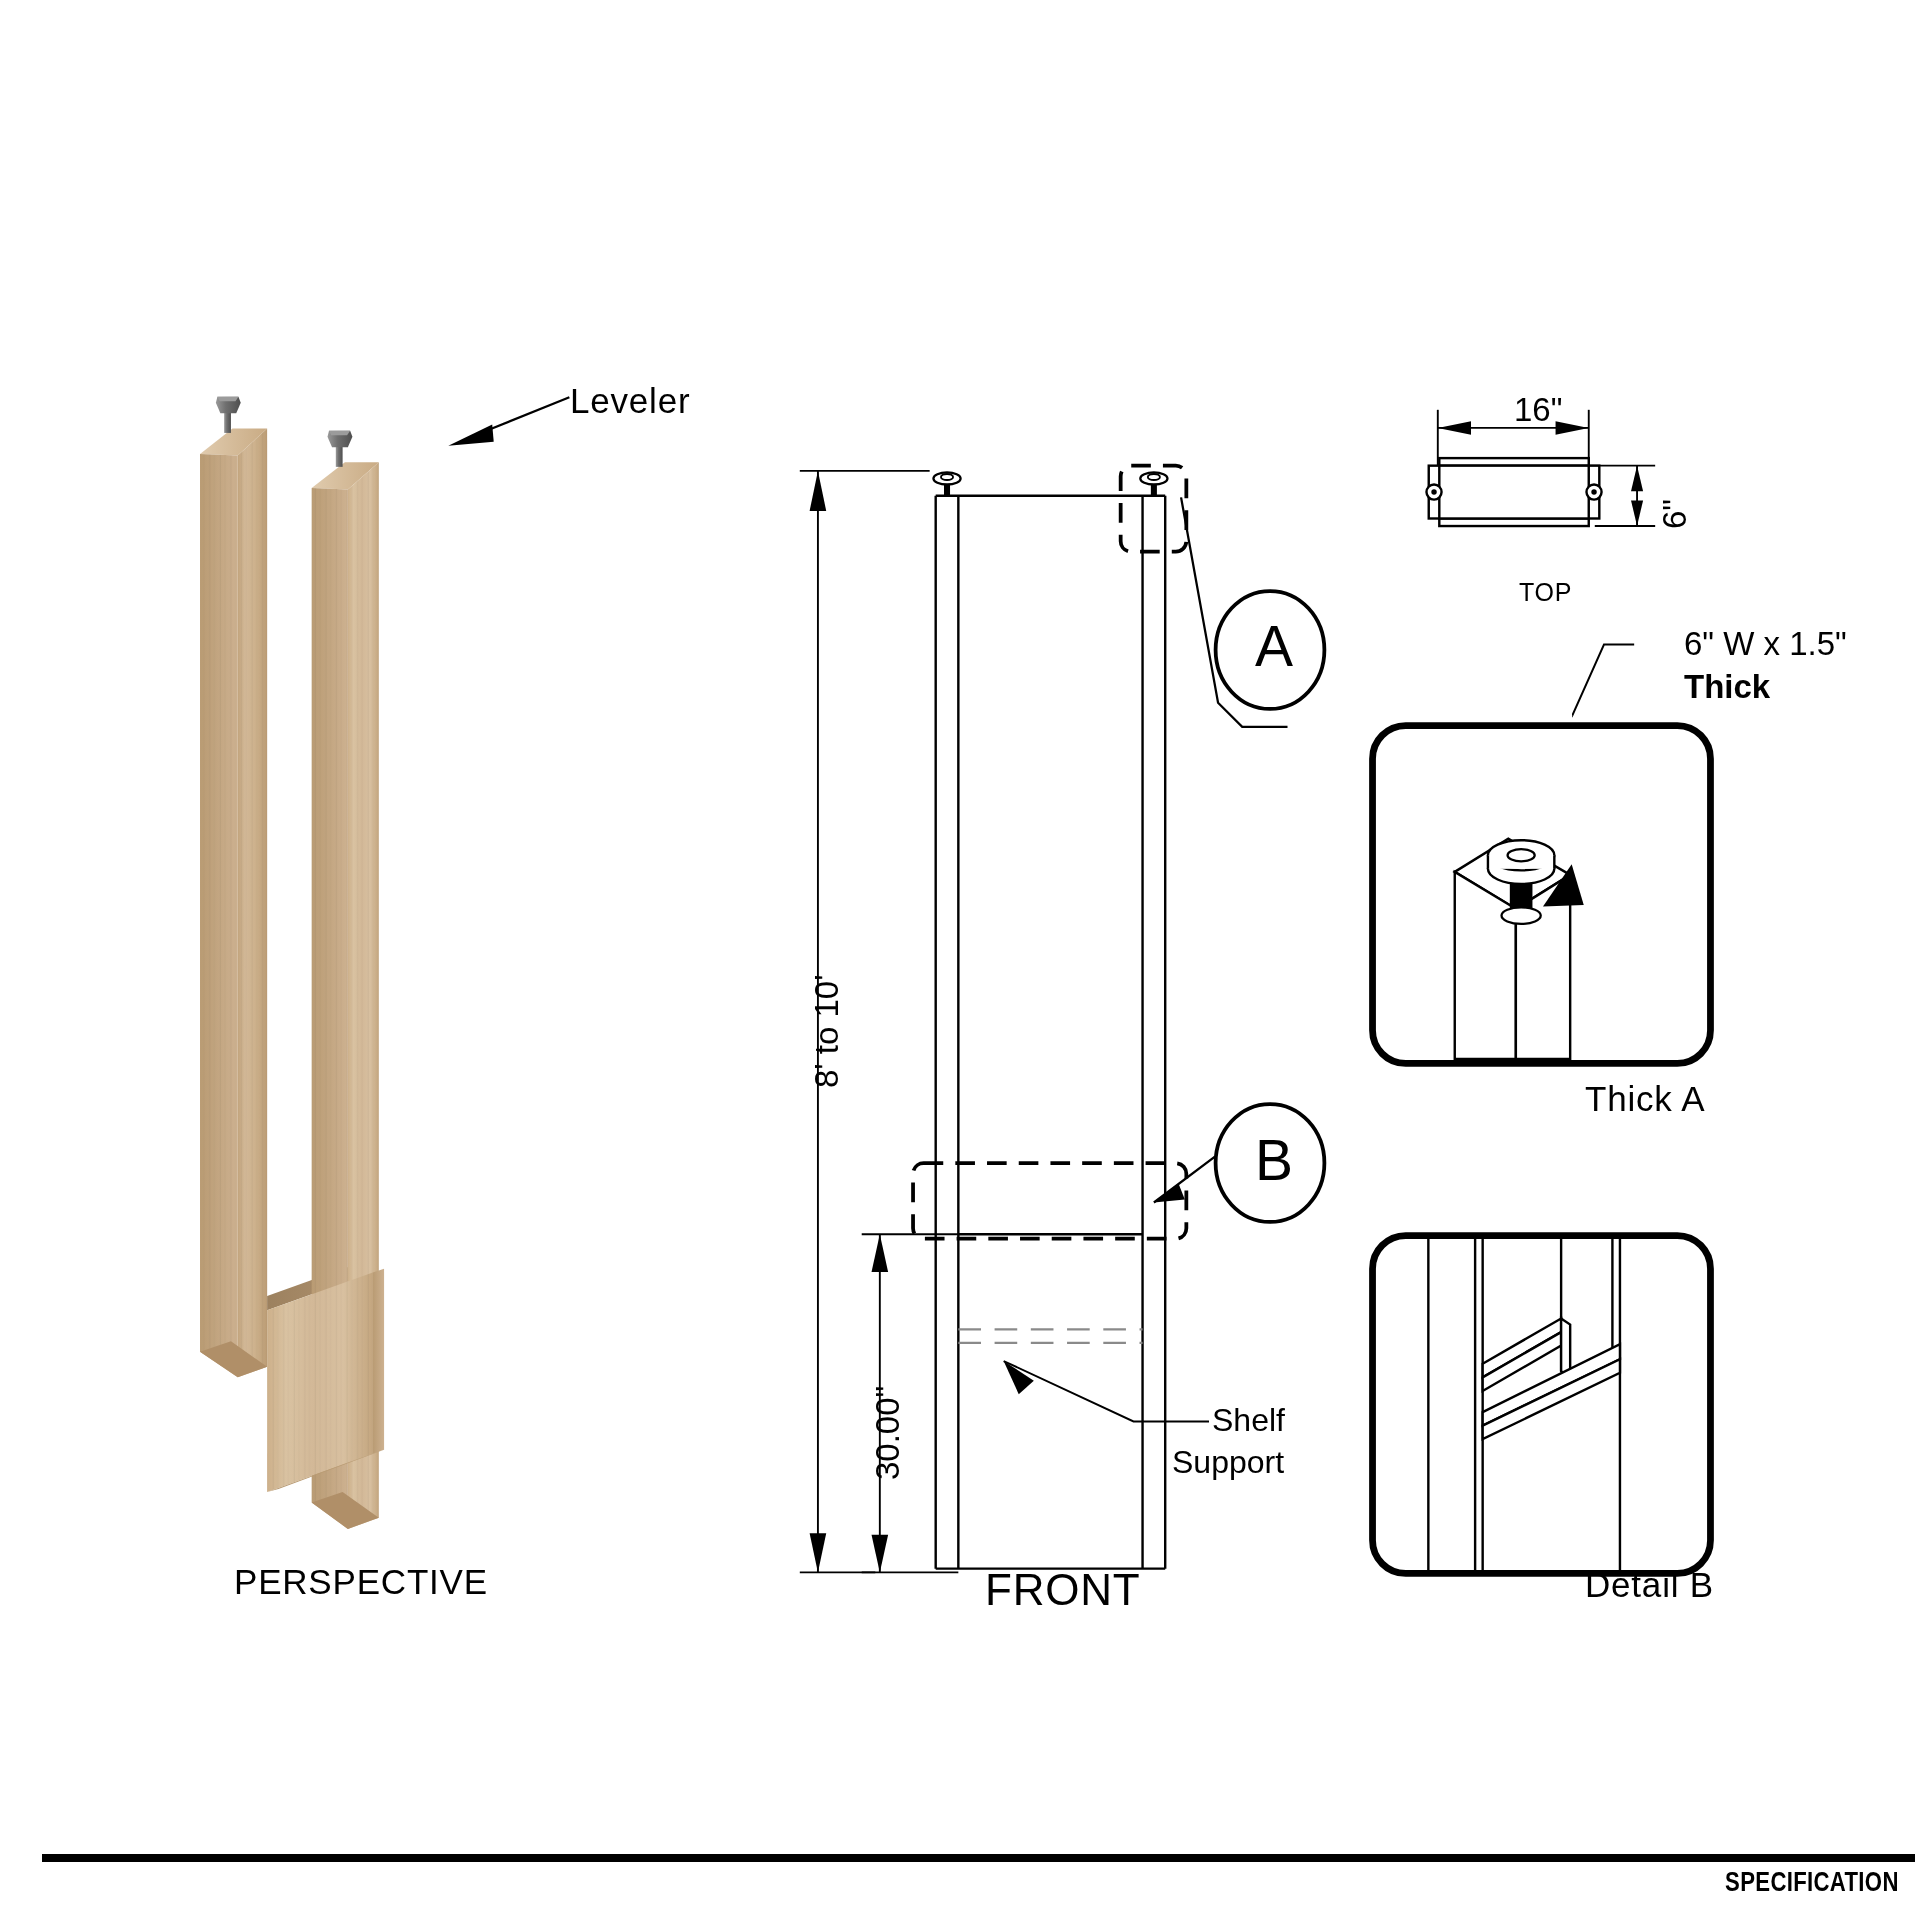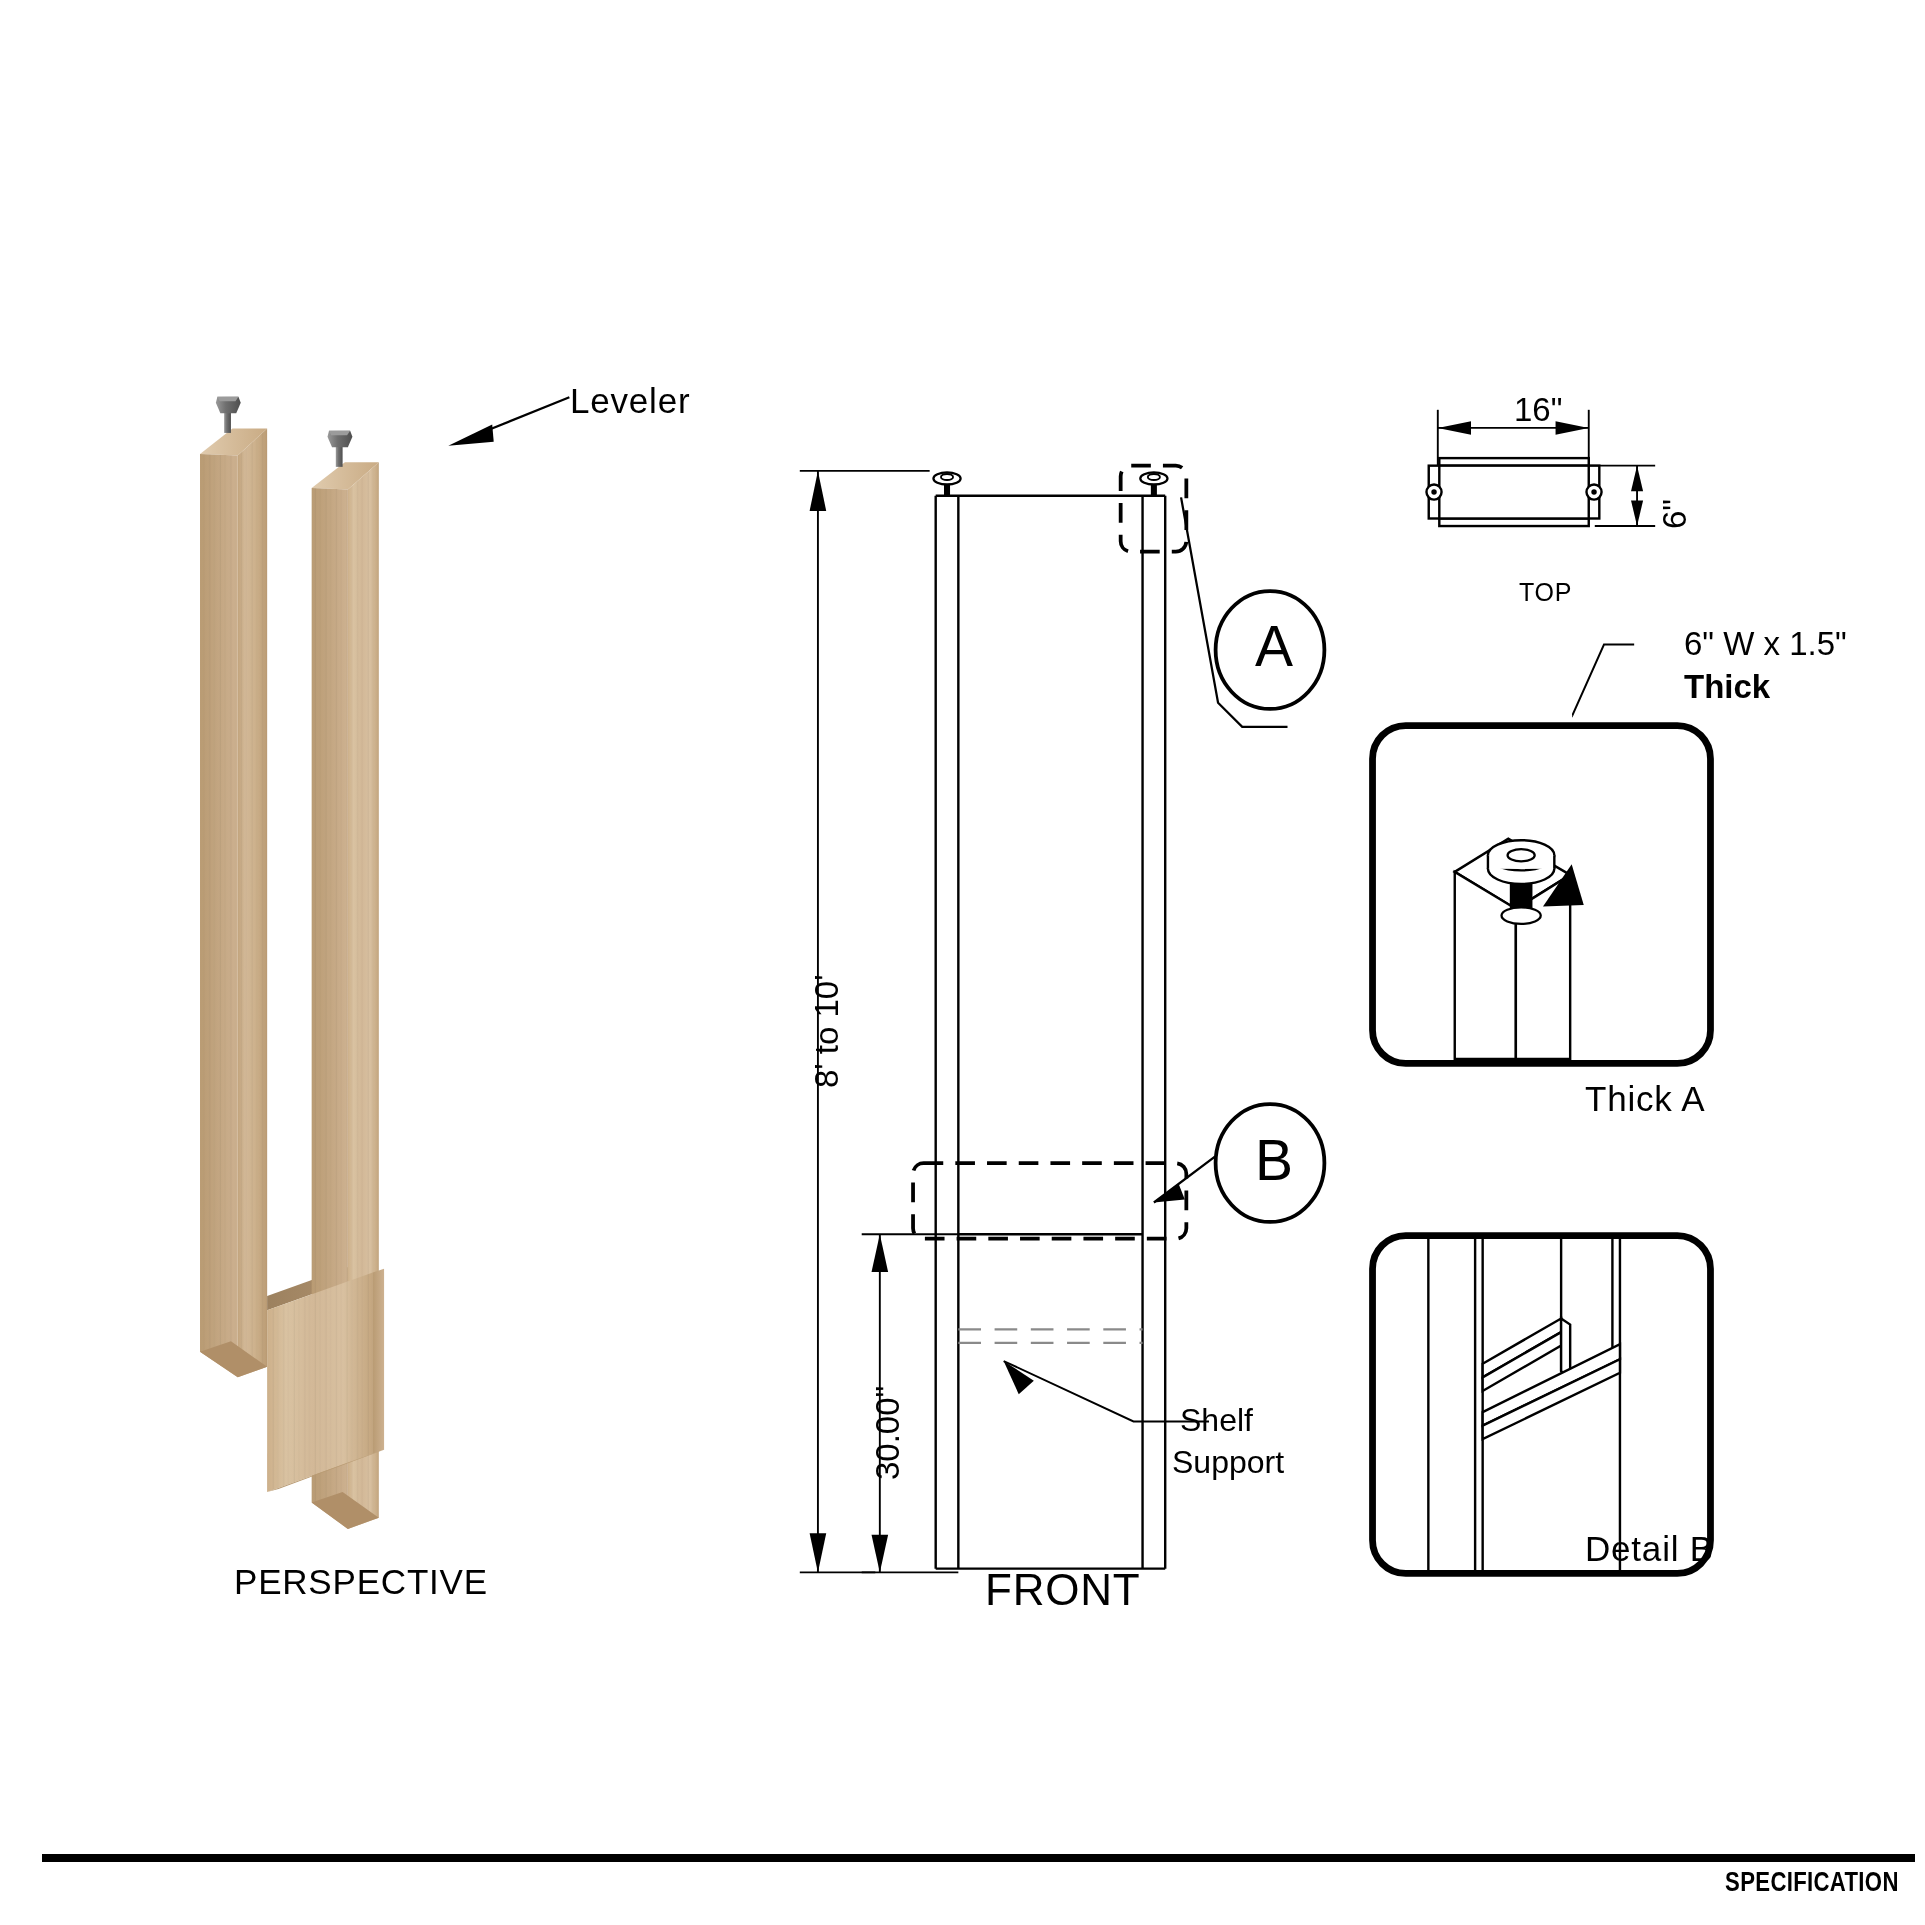--- a/index.html
+++ b/index.html
@@ -171,21 +171,21 @@
     <polyline points="487,1002 567,942 664,942" fill="none" stroke="#000" stroke-width="3"></polyline>
     <polygon points="487,1002 520,978 528,998" fill="#000"></polygon>
 
     <polyline points="288,1212 460,1292 560,1292" fill="none" stroke="#000" stroke-width="2.6"></polyline>
     <polygon points="288,1212 328,1238 308,1256" fill="#000"></polygon>
   </svg>
 
   <div class="lbl dim-txt rot90" style="left:792px;top:1088px;font-size:33px;">8' to 10'</div>
   <div class="lbl dim-txt rot90" style="left:853px;top:1480px;font-size:33px;">30.00"</div>
 
-  <div class="lbl" style="left:1164px;top:1402px;font-size:32px;text-align:center;">Shelf</div>
+  <div class="lbl" style="left:1196px;top:1402px;font-size:32px;text-align:center;">Shelf</div>
   <div class="lbl" style="left:1156px;top:1444px;font-size:32px;">Support</div>
 
   <svg style="position:absolute;left:1186px;top:582px;" width="136" height="136" viewBox="0 0 180 180">
     <ellipse cx="90" cy="90" rx="72" ry="78" fill="#fff" stroke="#000" stroke-width="5"></ellipse>
   </svg>
   <div class="lbl" style="left:1239px;top:613px;font-size:57px;">A</div>
 
   <svg style="position:absolute;left:1186px;top:1095px;" width="136" height="136" viewBox="0 0 180 180">
     <ellipse cx="90" cy="90" rx="72" ry="78" fill="#fff" stroke="#000" stroke-width="5"></ellipse>
   </svg>
@@ -279,19 +279,19 @@
 
     <g fill="#fff" stroke="#000" stroke-width="3.2">
       <polygon points="256,116 256,186 268,193 268,124"></polygon>
     </g>
 
     <g fill="#fff" stroke="#000" stroke-width="3.2">
       <polygon points="152,240 334,150 334,170 152,258"></polygon>
       <polygon points="152,258 334,170 334,188 152,276"></polygon>
     </g>
   </svg>
-  <div class="lbl view-title" style="left:1569px;top:1529px;font-size:35px;">Detail B</div>
+  <div class="lbl view-title" style="left:1569px;top:1565px;font-size:35px;">Detail B</div>
 
   <div class="footer-rule"></div>
   <div class="footer-txt">SPECIFICATION</div>
 
 </div>
 
 
 </body></html>

